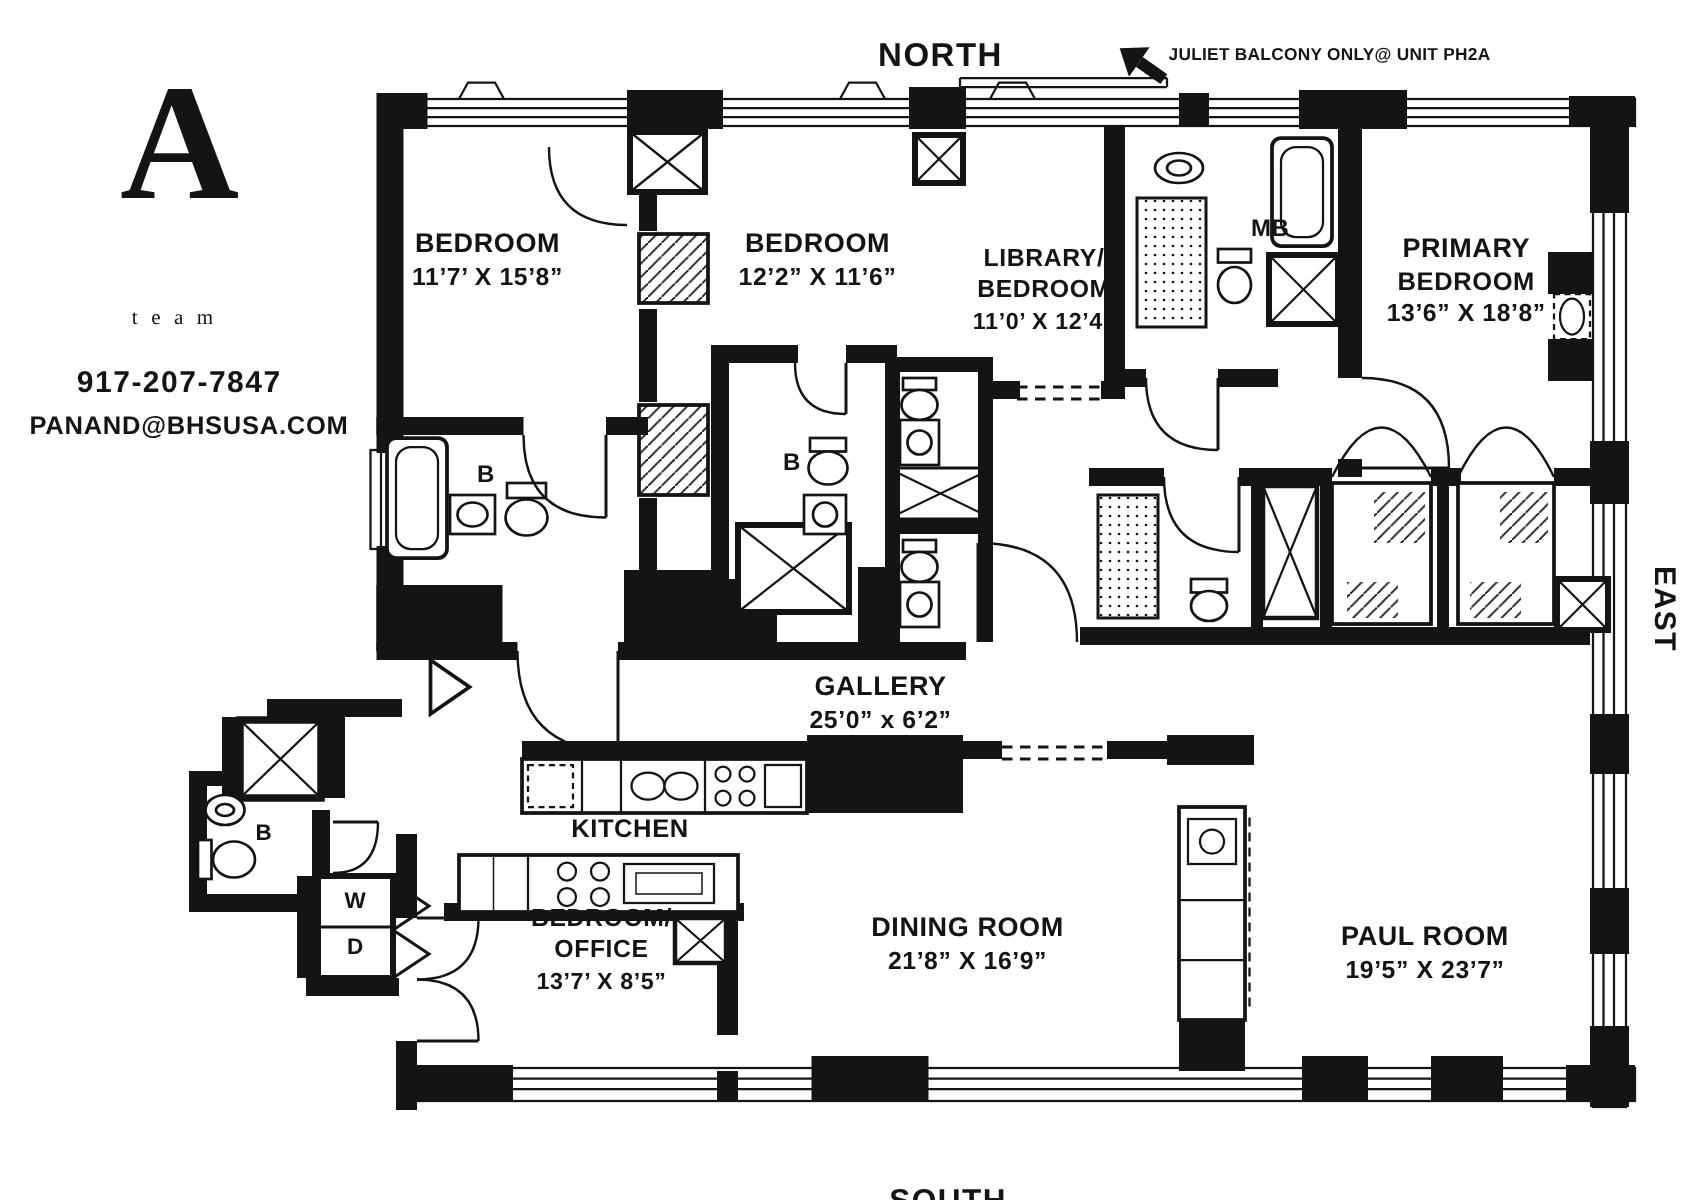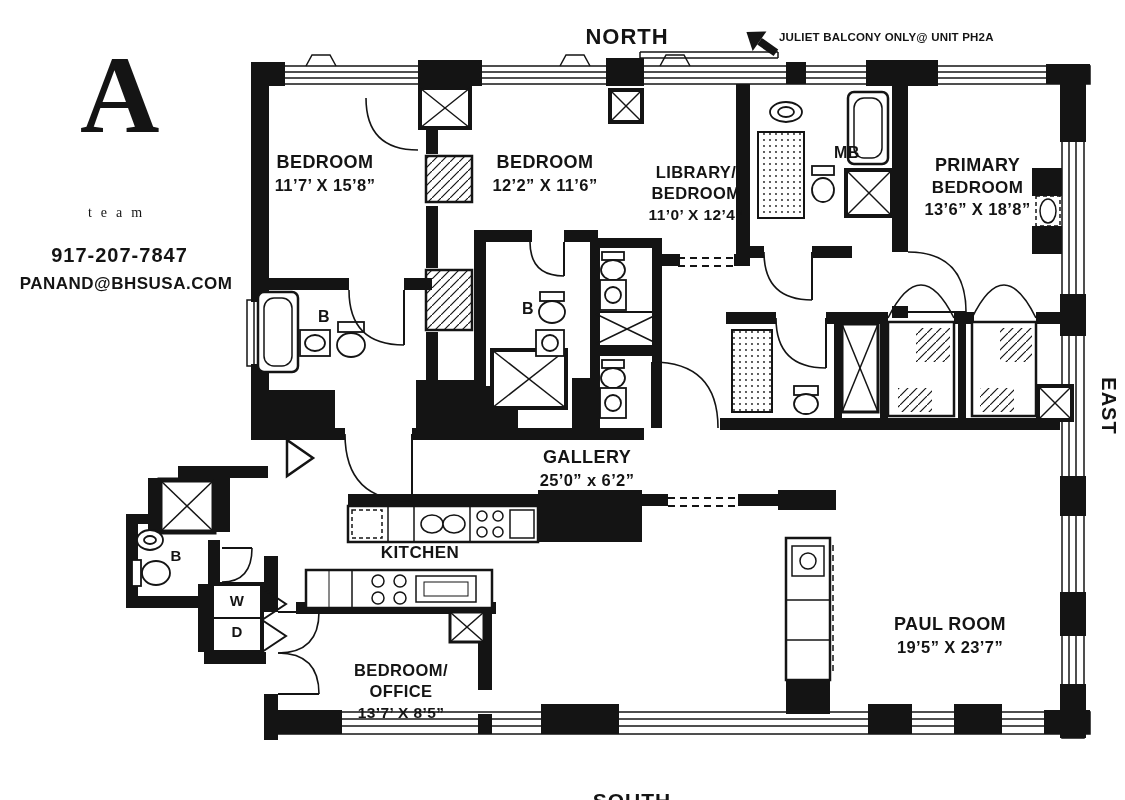--- a/index.html
+++ b/index.html
@@ -334,25 +334,29 @@
 <div class="lbl" style="left:885px;top:154px;width:185px;line-height:1.3;">
   <div class="nm">PRIMARY</div>
   <div class="nm" style="font-size:17px;">BEDROOM</div>
   <div class="dm">13’6” X 18’8”</div>
 </div>
 <div class="lbl" style="left:487px;top:445px;width:200px;">
   <div class="nm">GALLERY</div>
   <div class="dm">25’0” x 6’2”</div>
 </div>
 <div class="lbl nm" style="left:345px;top:542px;width:150px;font-size:17px;">KITCHEN</div>
+<div class="lbl" style="left:520px;top:606px;width:250px;">
+  <div class="nm">DINING ROOM</div>
+  <div class="dm">21’8” X 16’9”</div>
+</div>
 <div class="lbl" style="left:825px;top:612px;width:250px;">
   <div class="nm">PAUL ROOM</div>
   <div class="dm">19’5” X 23’7”</div>
 </div>
-<div class="lbl" style="left:312px;top:660px;width:178px;line-height:1.3;">
+<div class="lbl" style="left:312px;top:602px;width:178px;line-height:1.3;">
   <div class="nm" style="font-size:16.5px;">BEDROOM/</div>
   <div class="nm" style="font-size:16.5px;">OFFICE</div>
   <div class="dm" style="font-size:15.5px;">13’7’ X 8’5”</div>
 </div>
 <div class="lbl sm" style="left:312px;top:306px;width:24px;">B</div>
 <div class="lbl sm" style="left:516px;top:298px;width:24px;">B</div>
 <div class="lbl sm" style="left:164px;top:546px;width:24px;font-size:15px;">B</div>
 <div class="lbl sm" style="left:214px;top:591px;width:46px;font-size:15px;">W</div>
 <div class="lbl sm" style="left:214px;top:622px;width:46px;font-size:15px;">D</div>
 

